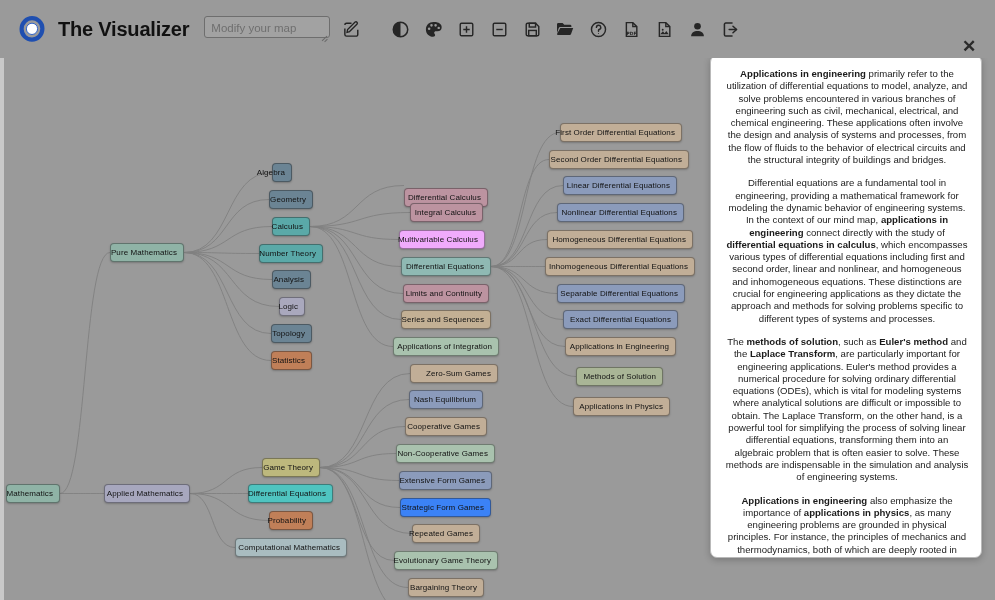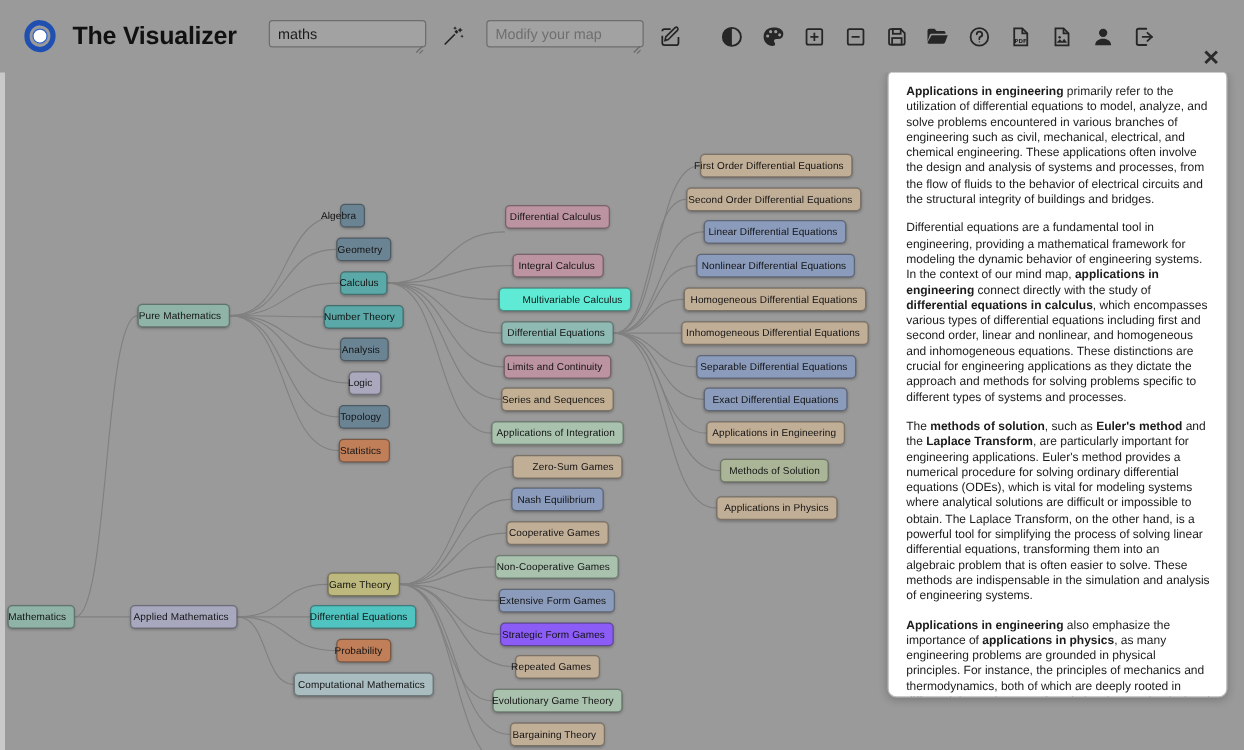--- a/index.html
+++ b/index.html
@@ -141,21 +141,21 @@
     top: 0; left: 0;
     width: 272px; height: 503px;
     padding: 12px 14px 10px 14px;
     overflow: hidden;
   }
   #info-scroll p {
     margin: 0 0 11px 0;
     font-size: 9.6px;
     line-height: 12.3px;
     color: #1b1b1b;
-    text-align: left;
+    text-align: center;
   }
   #info-scroll p b { font-weight: bold; }
   #panel-scrollbar {
     position: absolute;
     right: 1px; top: 1px;
     width: 5px; height: 501px;
     background: transparent;
   }
   #panel-thumb {
     position: absolute; top: 0; left: 0;
@@ -174,35 +174,20 @@
     <div id="brand">
       <span id="logo">
         <svg width="28" height="28" viewBox="0 0 28 28">
           <path d="M14 3.2 C19.2 3.2 24.4 7.4 24.4 13.6 C24.4 20 19.6 24.6 14 24.6 C8.3 24.6 3.6 20.2 3.6 13.9 C3.6 7.6 8.6 3.2 14 3.2 Z" fill="none" stroke="#1f4fb0" stroke-width="4.2" stroke-linejoin="round"></path>
           <path d="M14 8.2 C17 8.2 19.6 10.5 19.6 13.7 C19.6 17 17.1 19.5 14 19.5 C11 19.5 8.4 17.2 8.4 13.9 C8.4 10.6 11 8.2 14 8.2 Z" fill="#ffffff" stroke="#2f63c9" stroke-width="1" stroke-linejoin="round"></path>
         </svg>
       </span>
       <span id="brand-title">The Visualizer</span>
     </div>
 
-    <div class="field-group" style="margin-left:26px;">
-      <span class="ta-wrap">
-        <textarea id="topic-input" class="map-input" placeholder="Enter a topic" style="">maths</textarea>
-        <span class="resize-grip"></span>
-      </span>
-      <span id="wand-btn" class="icon-btn">
-        <svg width="19" height="19" viewBox="0 0 20 20" fill="#232323">
-          <path d="M3.4 16.9 L12.0 8.3 L11.0 7.3 L2.4 15.9 Z"></path>
-          <path d="M12.9 7.4 L14.5 5.8 L12.7 4.0 L11.1 5.6 Z"></path>
-          <path d="M15.9 2.0 l.7 1.6 1.6.7 -1.6.7 -.7 1.6 -.7-1.6 -1.6-.7 1.6-.7 z"></path>
-          <path d="M11.6 1.1 l.5 1.1 1.1.5 -1.1.5 -.5 1.1 -.5-1.1 -1.1-.5 1.1-.5 z"></path>
-          <path d="M17.5 8.0 l.45 1.0 1.0.45 -1.0.45 -.45 1.0 -.45-1.0 -1.0-.45 1.0-.45 z"></path>
-        </svg>
-      </span>
-    </div>
 
     <div class="field-group" style="margin-left:15px;">
       <span class="ta-wrap">
         <textarea id="modify-input" class="map-input" placeholder="Modify your map" style=""></textarea>
         <span class="resize-grip"></span>
       </span>
       <span id="edit-btn" class="icon-btn">
         <svg width="19" height="19" viewBox="0 0 20 20" fill="none" stroke="#232323" stroke-width="1.5">
           <path d="M3 5.2 a1.8 1.8 0 0 1 1.8-1.8 H10"></path>
           <path d="M16.6 10.2 V15.2 a1.8 1.8 0 0 1 -1.8 1.8 H4.8 A1.8 1.8 0 0 1 3 15.2 V9"></path>
@@ -388,27 +373,27 @@
         </div>
         <div class="node" style="left: 248px; top: 444px; width: 85px; background: rgb(79, 196, 192);">
           <span>Differential Equations</span>
         </div>
         <div class="node" style="left: 269px; top: 471px; width: 44px; background: rgb(192, 127, 88);">
           <span>Probability</span>
         </div>
         <div class="node" style="left: 235px; top: 498px; width: 112px; background: rgb(169, 188, 192);">
           <span>Computational Mathematics</span>
         </div>
-        <div class="node" style="left: 404px; top: 124px; width: 84px; background: rgb(188, 147, 160);">
+        <div class="node" style="left: 404px; top: 148px; width: 84px; background: rgb(188, 147, 160);">
           <span>Differential Calculus</span>
         </div>
         <div class="node" style="left: 410px; top: 163px; width: 73px; background: rgb(188, 147, 160);">
           <span>Integral Calculus</span>
         </div>
-        <div class="node" style="left: 399px; top: 190px; width: 106px; background: #5eead4;">
+        <div class="node" style="left: 399px; top: 190px; width: 86px; background: #f0abfc;">
           <span>Multivariable Calculus</span>
         </div>
         <div class="node" style="left: 401px; top: 217px; width: 90px; background: rgb(143, 185, 179);">
           <span>Differential Equations</span>
         </div>
         <div class="node" style="left: 403px; top: 244px; width: 86px; background: rgb(188, 147, 160);">
           <span>Limits and Continuity</span>
         </div>
         <div class="node" style="left: 401px; top: 270px; width: 90px; background: rgb(195, 176, 148);">
           <span>Series and Sequences</span>
@@ -424,21 +409,21 @@
         </div>
         <div class="node" style="left: 405px; top: 377px; width: 82px; background: rgb(193, 174, 151);">
           <span>Cooperative Games</span>
         </div>
         <div class="node" style="left: 396px; top: 404px; width: 99px; background: rgb(169, 194, 174);">
           <span>Non-Cooperative Games</span>
         </div>
         <div class="node" style="left: 399px; top: 431px; width: 93px; background: rgb(139, 155, 187);">
           <span>Extensive Form Games</span>
         </div>
-        <div class="node" style="left: 400px; top: 458px; width: 91px; background: #8b5cf6;">
+        <div class="node" style="left: 400px; top: 458px; width: 91px; background: #3b82f6;">
           <span>Strategic Form Games</span>
         </div>
         <div class="node" style="left: 412px; top: 484px; width: 68px; background: rgb(193, 174, 151);">
           <span>Repeated Games</span>
         </div>
         <div class="node" style="left: 394px; top: 511px; width: 104px; background: rgb(169, 194, 174);">
           <span>Evolutionary Game Theory</span>
         </div>
         <div class="node" style="left: 408px; top: 538px; width: 76px; background: rgb(193, 174, 151);">
           <span>Bargaining Theory</span>

